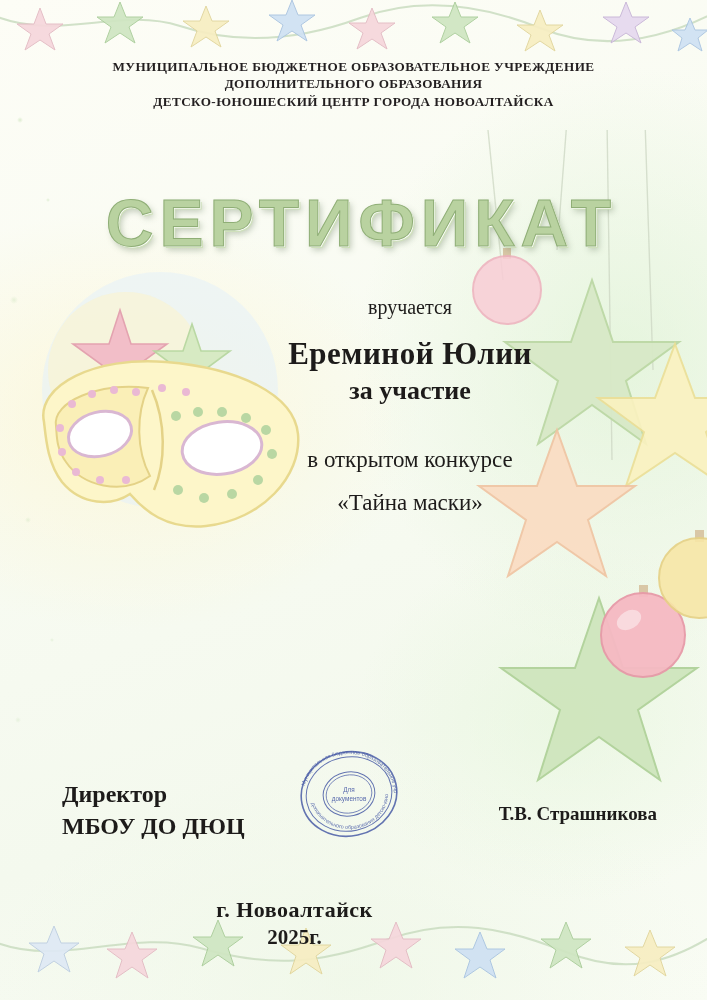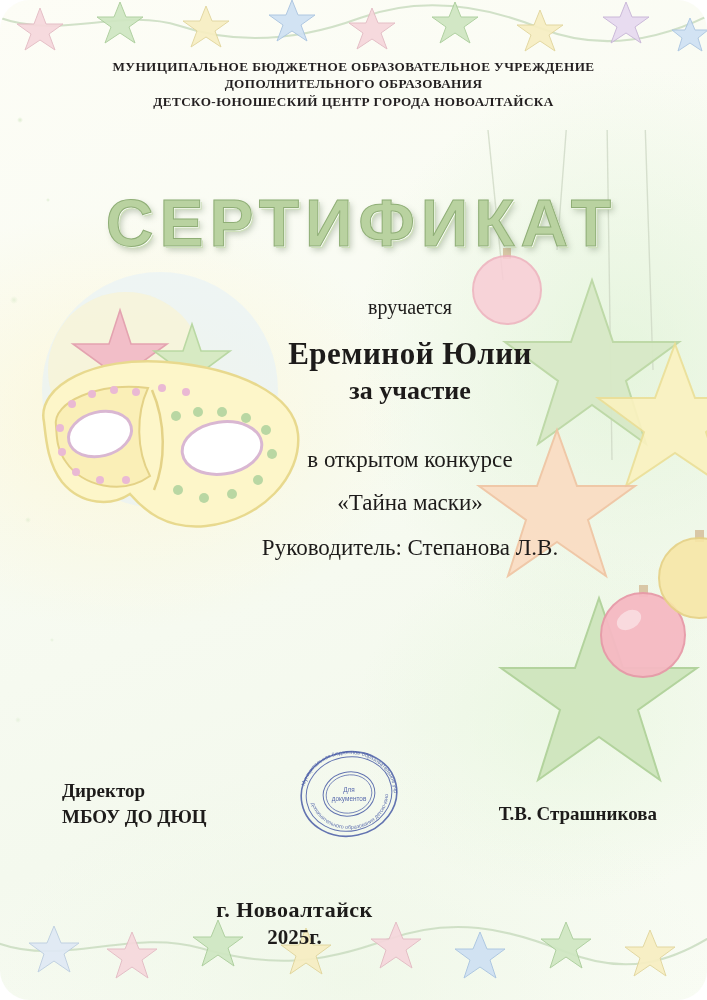--- a/index.html
+++ b/index.html
@@ -17,21 +17,20 @@
     position: relative;
     width: 707px;
     height: 1000px;
     overflow: hidden;
     background:
       radial-gradient(ellipse 420px 300px at 18% 42%, rgba(255,244,200,0.55), rgba(255,255,255,0) 70%),
       radial-gradient(ellipse 380px 420px at 88% 36%, rgba(215,240,205,0.55), rgba(255,255,255,0) 70%),
       radial-gradient(ellipse 300px 260px at 80% 72%, rgba(225,245,215,0.5), rgba(255,255,255,0) 70%),
       radial-gradient(ellipse 500px 300px at 50% 98%, rgba(236,246,228,0.6), rgba(255,255,255,0) 72%),
       linear-gradient(160deg, #fdfdf6 0%, #f8fbf2 40%, #f4f9ee 70%, #f9fcf4 100%);
-    border-radius: 30px;
   }
 
   
   .bg-art {
     position: absolute;
     inset: 0;
     pointer-events: none;
   }
 
   
@@ -124,21 +123,21 @@
     position: absolute;
     top: 778px;
     left: 0;
     width: 707px;
     height: 60px;
   }
   .sign-left {
     position: absolute;
     left: 62px;
     top: 0;
-    font-size: 19px;
+    font-size: 24px;
     font-weight: bold;
     line-height: 1.35;
     color: #1d1b1a;
     text-align: left;
   }
   .sign-right {
     position: absolute;
     right: 50px;
     top: 25px;
     font-size: 19px;
@@ -309,21 +308,20 @@
   </div>
 
   <div class="main-title">СЕРТИФИКАТ</div>
 
   <div class="body-block">
     <div class="ln ln-awarded">вручается</div>
     <div class="ln ln-name">Ереминой Юлии</div>
     <div class="ln ln-reason">за участие</div>
     <div class="ln ln-contest">в открытом конкурсе</div>
     <div class="ln ln-contest-name">«Тайна маски»</div>
-    <div class="ln ln-supervisor">Руководитель: Степанова Л.В.</div>
   </div>
 
   <div class="stamp">
     <svg width="126" height="100" viewBox="0 0 126 100">
       <defs>
         <path id="outerArc" d="M 18,52 a 45,40 0 1,1 90,0" fill="none"></path>
         <path id="innerArc" d="M 28,54 a 35,31 0 1,1 70,0" fill="none"></path>
         <path id="lowerArc" d="M 24,52 a 39,35 0 1,0 78,0" fill="none"></path>
       </defs>
       <g stroke="#3b4fa0" fill="none" opacity=".78">

